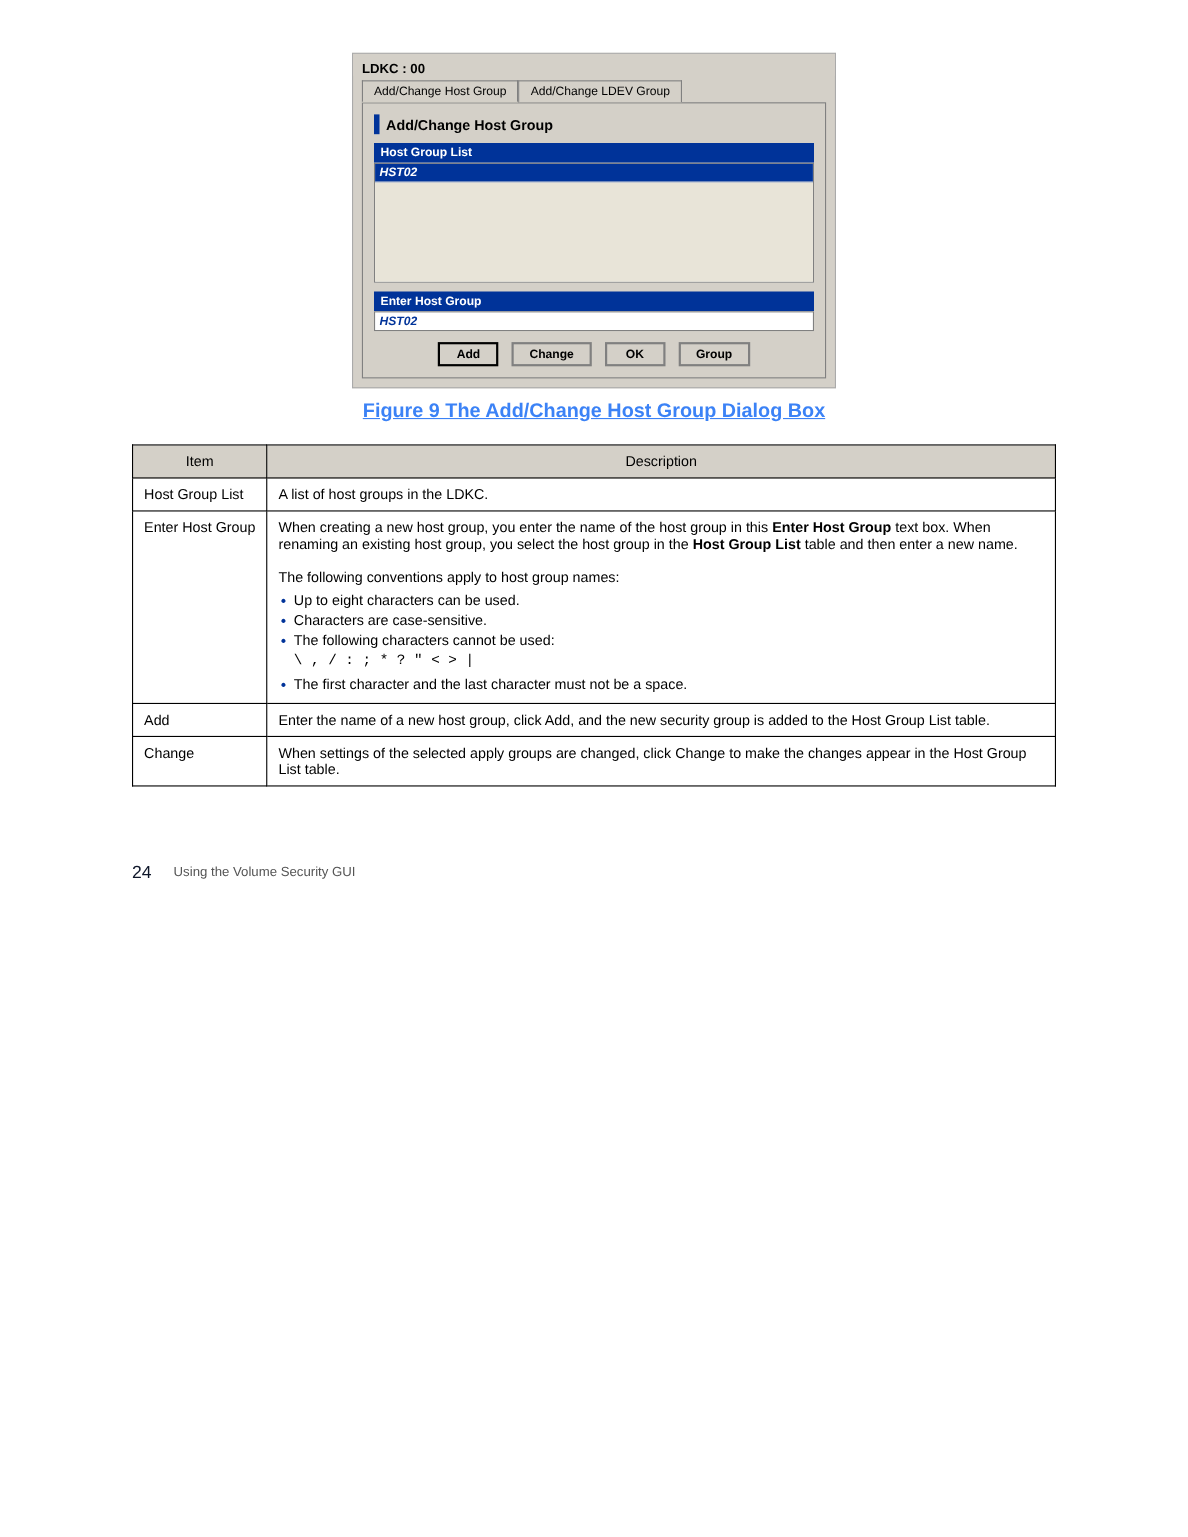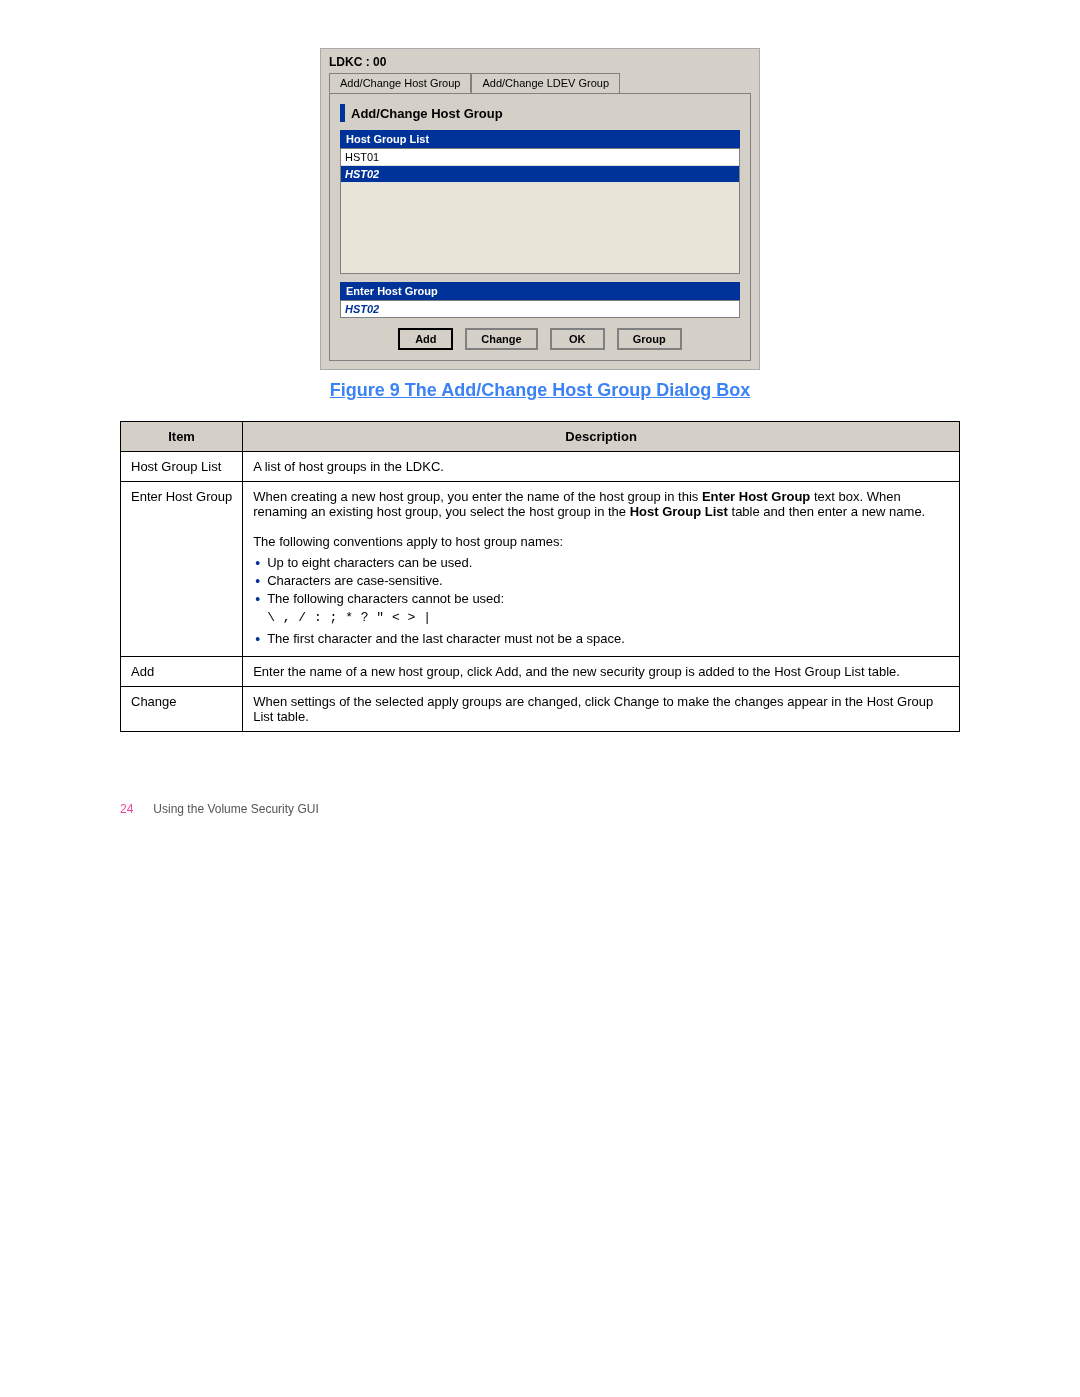--- a/index.html
+++ b/index.html
@@ -174,21 +174,21 @@
 
     .desc-table th, .desc-table td {
       border: 1px solid #000;
       padding: 7px 10px;
       vertical-align: top;
       font-size: 13px;
     }
 
     .desc-table thead th {
       background: #d4d0c8;
-      font-weight: bold;
+      font-weight: normal;
     }
 
     .desc-table td:first-child {
       width: 120px;
       white-space: nowrap;
     }
 
     .desc-table td:last-child {
       width: calc(100% - 120px);
     }
@@ -226,22 +226,22 @@
     .page-footer {
       display: flex;
       gap: 20px;
       margin-top: 60px;
       padding-top: 10px;
       font-size: 12px;
       color: #555;
     }
 
     .page-number {
-      font-size: 12px;
-      color: #ec4899;
+      font-size: 16px;
+      color: #0f172a;
     }
   </style>
 </head>
 <body>
 
 <div class="page-content">
 
   <div class="dialog-screenshot">
     <div class="dialog-title-bar">LDKC : 00</div>
 
@@ -251,21 +251,20 @@
     </div>
 
     <div class="dialog-body">
       <div class="dialog-section-title">
         <span class="blue-bar"></span>
         <span class="dialog-section-title-text">Add/Change Host Group</span>
       </div>
 
       <div class="section-header">Host Group List</div>
       <div class="host-group-list">
-        <div class="hgl-item">HST01</div>
         <div class="hgl-item selected">HST02</div>
         <div class="hgl-empty"></div>
       </div>
 
       <div class="enter-host-group-section">
         <div class="section-header">Enter Host Group</div>
         <input class="ehg-input" type="text" value="HST02" style="">
       </div>
 
       <div class="dialog-buttons">

